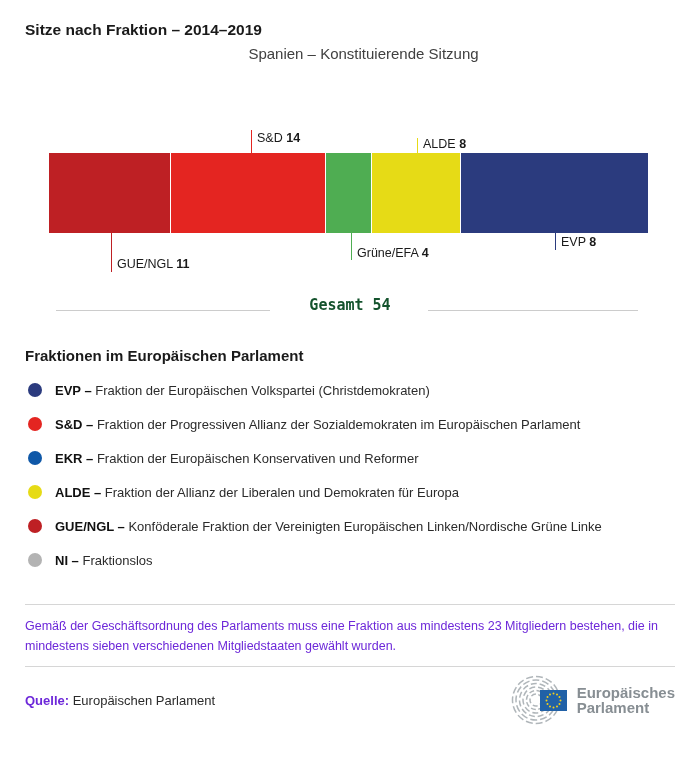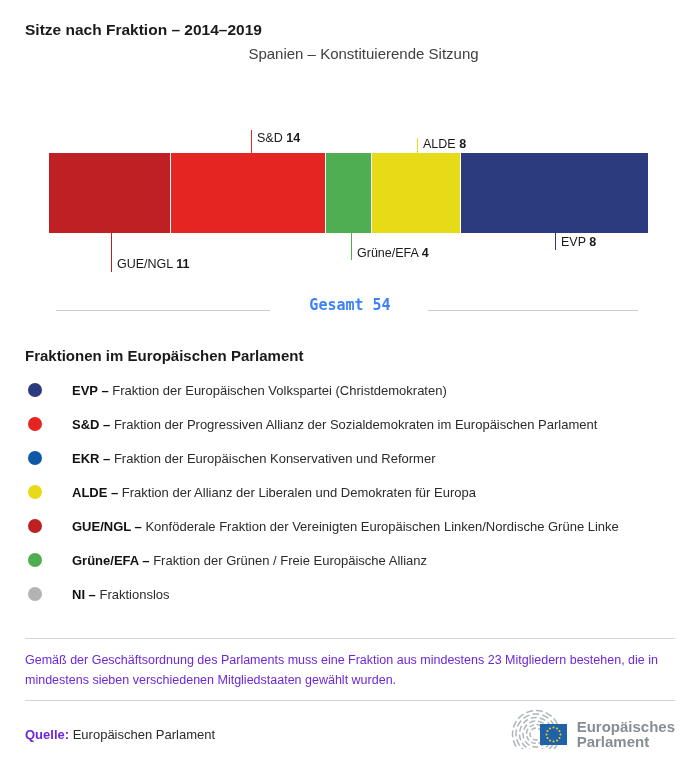--- a/index.html
+++ b/index.html
@@ -18,26 +18,26 @@
   .leader{position:absolute;width:1px;}
   .ann{position:absolute;font-size:12.5px;line-height:14px;color:#1a1a1a;white-space:nowrap;}
   .ann .val{font-weight:bold;}
 
   
   .total-wrap{position:relative;height:44px;margin-top:15px;}
   .total-line{position:absolute;top:17px;height:1px;background:#cccccc;}
   .total-line.left{left:56px;width:214px;}
   .total-line.right{left:428px;width:210px;}
   .total-text{position:absolute;left:0;top:2px;width:700px;text-align:center;
-    font-family:"DejaVu Sans Mono", monospace;font-weight:bold;font-size:15px;line-height:20px;color:#3b82f6;}
+    font-family:"DejaVu Sans Mono", monospace;font-weight:bold;font-size:15px;line-height:20px;color:#14532d;}
 
   
   .legend-heading{margin:10px 0 0 25px;font-size:15px;font-weight:bold;color:#1a1a1a;line-height:18px;}
   .legend-list{margin-top:8px;}
-  .legend-row{display:flex;align-items:center;height:34px;padding-left:28px;gap:17px;}
+  .legend-row{display:flex;align-items:center;height:34px;padding-left:28px;}
   .dot{width:14px;height:14px;border-radius:50%;flex:0 0 14px;margin-right:13px;}
   .legend-text{font-size:13px;color:#2b2b2b;}
   .legend-text b{color:#111;}
 
   
   .rule{height:1px;background:#d6d6d6;margin:0 25px;}
   .rule.r1{margin-top:27px;}
   .note{margin:11px 25px 0 25px;font-size:12.5px;line-height:20px;color:#6d28d9;max-width:650px;}
   .rule.r2{margin-top:10px;}
   .footer{display:flex;justify-content:space-between;align-items:flex-start;margin:8px 25px 0 25px;}
@@ -99,24 +99,20 @@
       </div>
       <div class="legend-row">
         <span class="dot" style="background: rgb(230, 219, 22);"></span>
         <span class="legend-text"><b>ALDE – </b><span>Fraktion der Allianz der Liberalen und Demokraten für Europa</span></span>
       </div>
       <div class="legend-row">
         <span class="dot" style="background: rgb(190, 32, 36);"></span>
         <span class="legend-text"><b>GUE/NGL – </b><span>Konföderale Fraktion der Vereinigten Europäischen Linken/Nordische Grüne Linke</span></span>
       </div>
       <div class="legend-row">
-        <span class="dot" style="background: rgb(79, 173, 82);"></span>
-        <span class="legend-text"><b>Grüne/EFA – </b><span>Fraktion der Grünen / Freie Europäische Allianz</span></span>
-      </div>
-      <div class="legend-row">
         <span class="dot" style="background: rgb(179, 179, 179);"></span>
         <span class="legend-text"><b>NI – </b><span>Fraktionslos</span></span>
       </div>
     </div>
 
   <div class="rule r1"></div>
   <div class="note">Gemäß der Geschäftsordnung des Parlaments muss eine Fraktion aus mindestens 23 Mitgliedern bestehen, die in mindestens sieben verschiedenen Mitgliedstaaten gewählt wurden.</div>
   <div class="rule r2"></div>
 
   <div class="footer">

